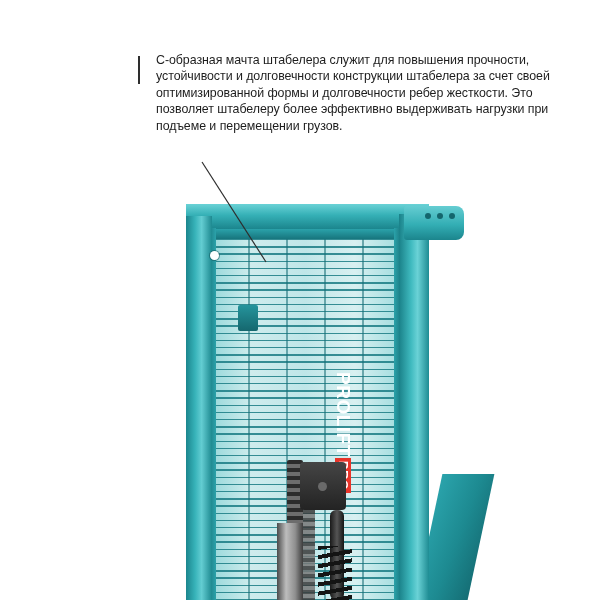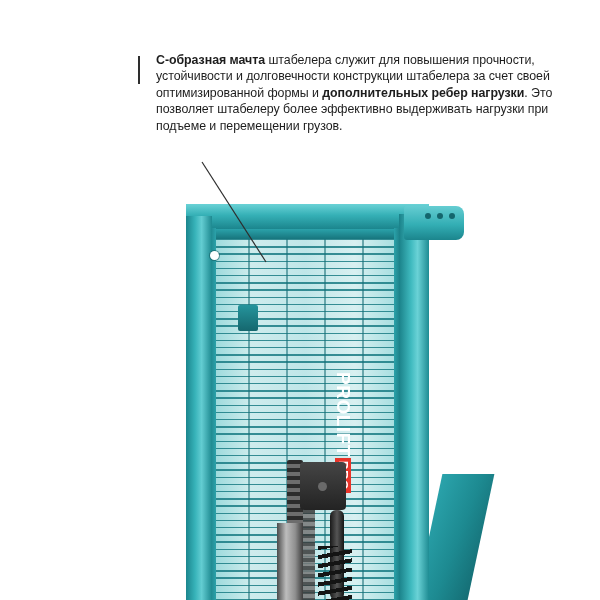--- a/index.html
+++ b/index.html
@@ -39,21 +39,21 @@
   .callout-text {
     margin: 0;
     padding: 0 0 0 18px;
     font-size: 12.4px;
     line-height: 16.4px;
     color: #1d1d1d;
     letter-spacing: -0.05px;
     text-align: left;
   }
   .callout-text .b {
-    font-weight: bold;
+    font-weight: normal;
   }
 
   
   .leader {
     position: absolute;
     left: 200px;
     top: 160px;
     width: 70px;
     height: 105px;
     pointer-events: none;
@@ -345,17 +345,17 @@
     <div class="hose-coil"></div>
   </div>
 
   <svg class="leader" viewBox="0 0 70 105">
     <line x1="66" y1="102" x2="2" y2="2" stroke="#2e2e2e" stroke-width="1.2"></line>
   </svg>
 
   <div class="callout">
     <div class="callout-rule"></div>
     <p class="callout-text">
-      <span class="b">С-образная мачта</span><span> штабелера служит для повышения прочности, устойчивости и долговечности конструкции штабелера за счет своей оптимизированной формы и </span><span class="b">дополнительных ребер нагрузки</span><span>. Это позволяет штабелеру более эффективно выдерживать нагрузки при подъеме и перемещении грузов.</span>
+      <span class="b">С-образная мачта</span><span> штабелера служит для повышения прочности, устойчивости и долговечности конструкции штабелера за счет своей оптимизированной формы и </span><span class="b">долговечности ребер жесткости</span><span>. Это позволяет штабелеру более эффективно выдерживать нагрузки при подъеме и перемещении грузов.</span>
     </p>
   </div>
 
 </div>
 
 </body></html>

